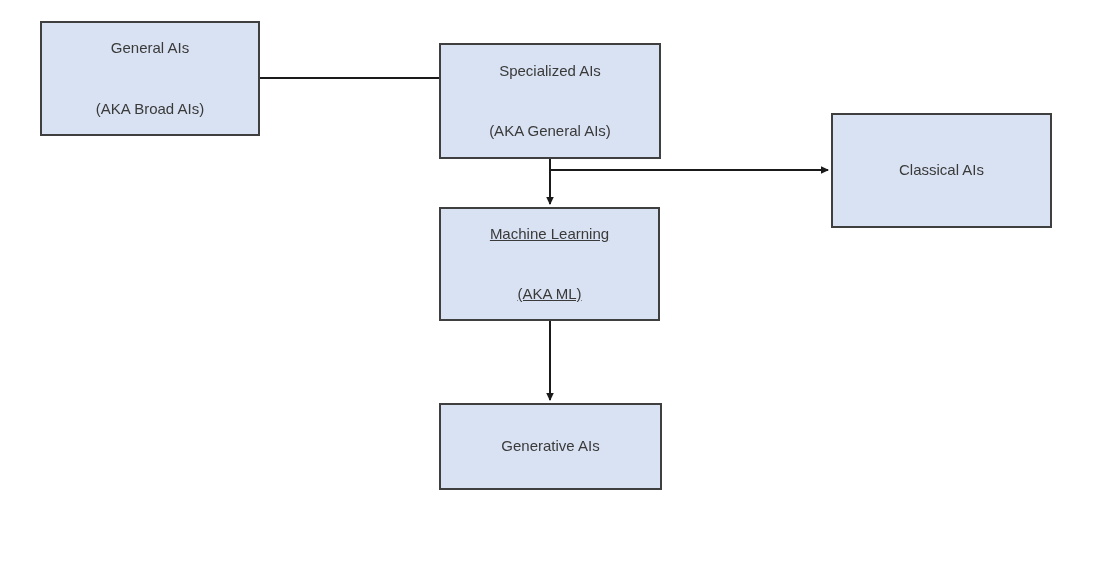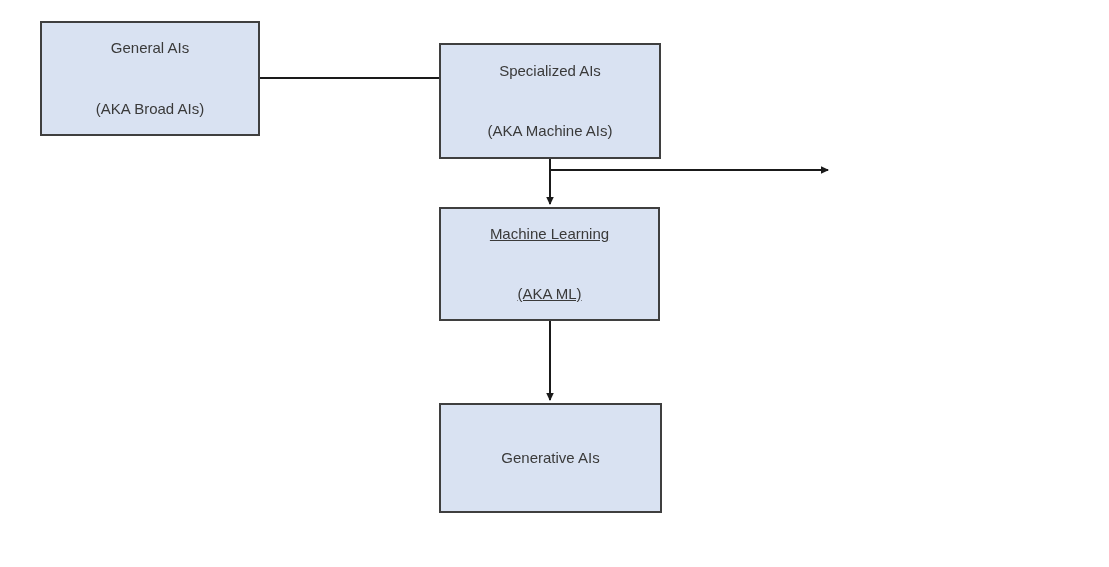--- a/index.html
+++ b/index.html
@@ -38,21 +38,21 @@
     line-height: 1.35;
     gap: 40px;
   }
   .node .title, .node .subtitle {
     white-space: nowrap;
   }
   .node-general      { left: 40px;  top: 21px;  width: 220px; height: 115px; }
   .node-specialized  { left: 439px; top: 20px;  width: 222px; height: 116px; margin-top: 23px; }
   .node-classical    { left: 831px; top: 113px; width: 221px; height: 115px; }
   .node-ml           { left: 439px; top: 207px; width: 221px; height: 114px; text-decoration: underline; }
-  .node-generative   { left: 439px; top: 403px; width: 223px; height: 110px; }
+  .node-generative   { left: 439px; top: 403px; width: 223px; height: 87px; }
 </style>
 </head>
 <body>
 
 <div class="canvas">
 
   <svg class="edges-layer" viewBox="0 0 1109 567" xmlns="http://www.w3.org/2000/svg">
     <defs>
       <marker id="arrowhead" markerWidth="9" markerHeight="9" refX="7.5" refY="4.5" orient="auto" markerUnits="userSpaceOnUse">
         <path d="M0,0.5 L8.5,4.5 L0,8.5 Z" fill="#1a1a1a"></path>
@@ -68,23 +68,26 @@
     <line x1="550" y1="321" x2="550" y2="400" stroke="#1a1a1a" stroke-width="2" marker-end="url(#arrowhead)"></line>
   </svg>
 
   <div class="node node-general">
     <div class="title">General AIs</div>
     <div class="subtitle">(AKA Broad AIs)</div>
   </div>
 
   <div class="node node-specialized">
     <div class="title">Specialized AIs</div>
-    <div class="subtitle">(AKA Machine AIs)</div>
+    <div class="subtitle">(AKA General AIs)</div>
   </div>
 
+  <div class="node node-classical">
+    <div class="title">Classical AIs</div>
+  </div>
 
   <div class="node node-ml">
     <div class="title">Machine Learning</div>
     <div class="subtitle">(AKA ML)</div>
   </div>
 
   <div class="node node-generative">
     <div class="title">Generative AIs</div>
   </div>
 

